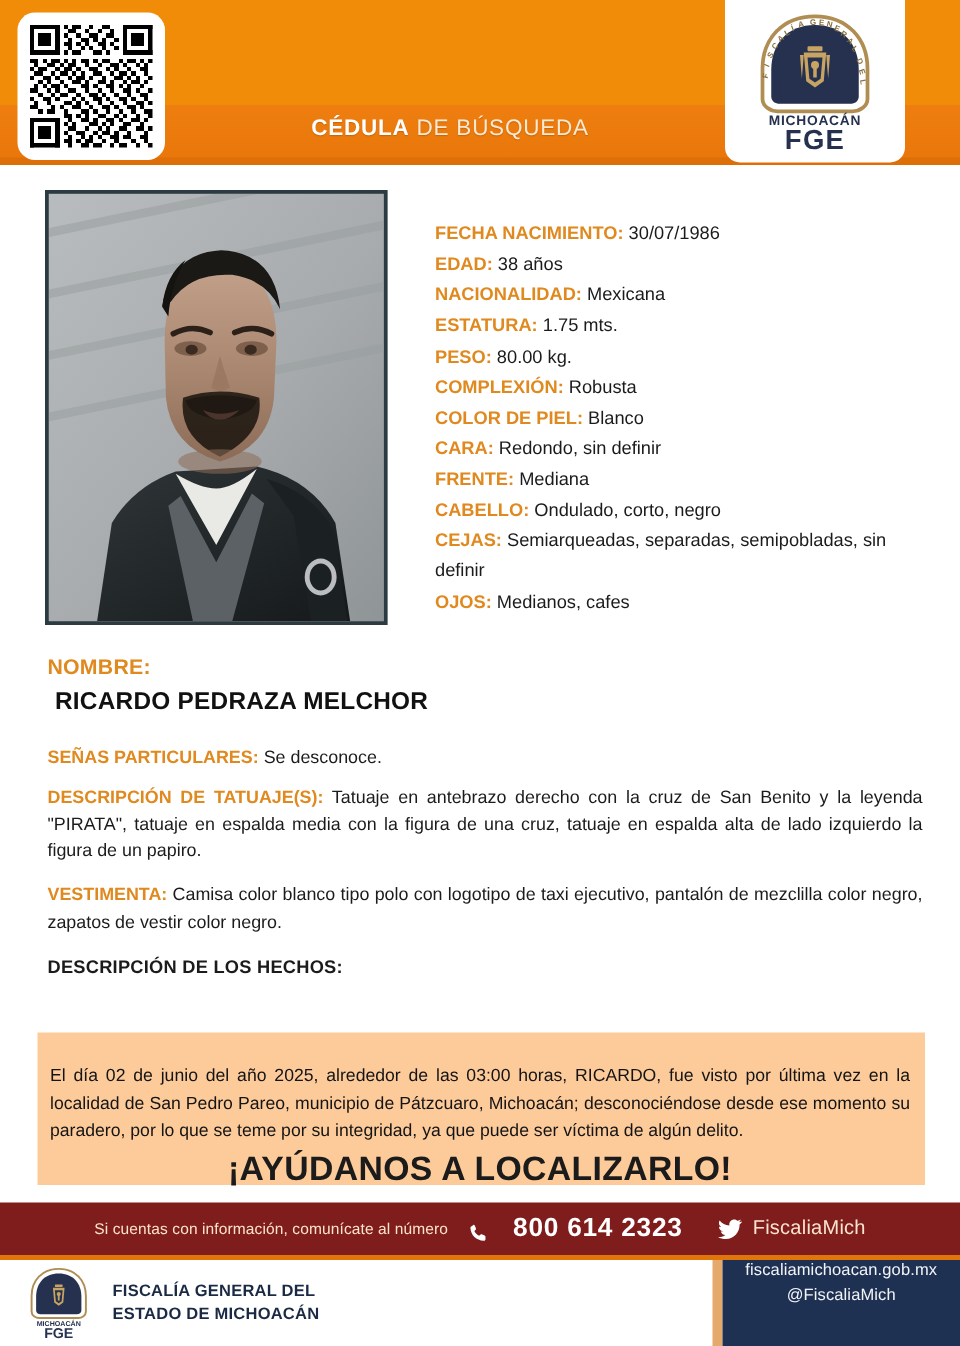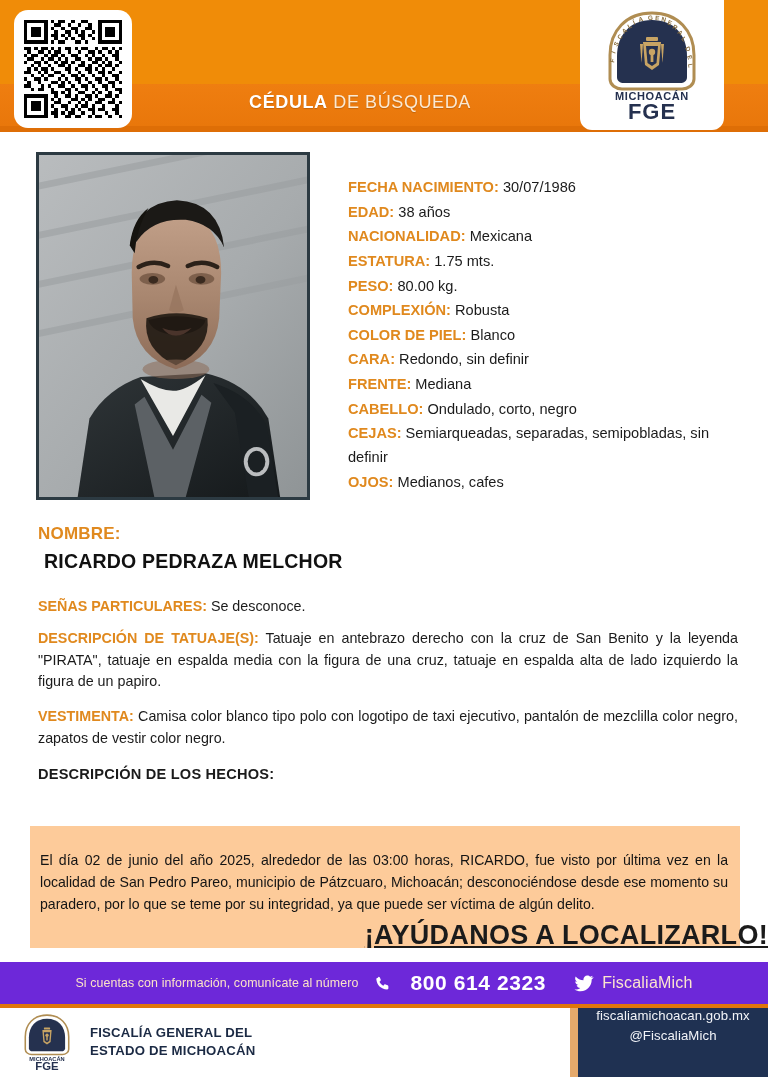--- a/index.html
+++ b/index.html
@@ -107,30 +107,30 @@
     background:#FDCB9A; padding:24px 12px 8px 10px;margin-top:40px;
   }
   .hechos-box p {
     font-size:14.1px; line-height:1.55; color:#141414;
     text-align:justify; text-justify:inter-word;
   }
 
   
   .cta {
     position:absolute; left:0; top:920px; width:768px;
-    text-align:right; color:#1b1b1b;
-    font-size:27px; font-weight:bold; letter-spacing:.3px;text-decoration:underline;
+    text-align:center; color:#1b1b1b;
+    font-size:27px; font-weight:bold; letter-spacing:.3px;
   }
   .contact-bar {
     position:absolute; left:0; top:962px; width:768px; height:42px;
-    background:#6d28d9;
+    background:#7f1d1d;
     display:flex; align-items:center; justify-content:center; gap:16px;
   }
   .contact-note { color:#FCE3C8; font-size:12.4px; letter-spacing:.1px; }
-  .phone-wrap { display:flex; align-items:center; gap:19px; }
+  .phone-wrap { display:flex; align-items:flex-end; gap:19px; }
   .phone-icon { width:17px; height:17px; display:block; }
   .phone-num {
     color:#ffffff; font-size:21px; font-weight:bold; letter-spacing:.6px;
   }
   .tw-wrap { display:flex; align-items:center; gap:8px; margin-left:12px; }
   .tw-icon { width:20px; height:17px; display:block; }
   .tw-handle { color:#FBE4CE; font-size:16px; letter-spacing:.2px; }
 
   
   .footer-top-rule {

